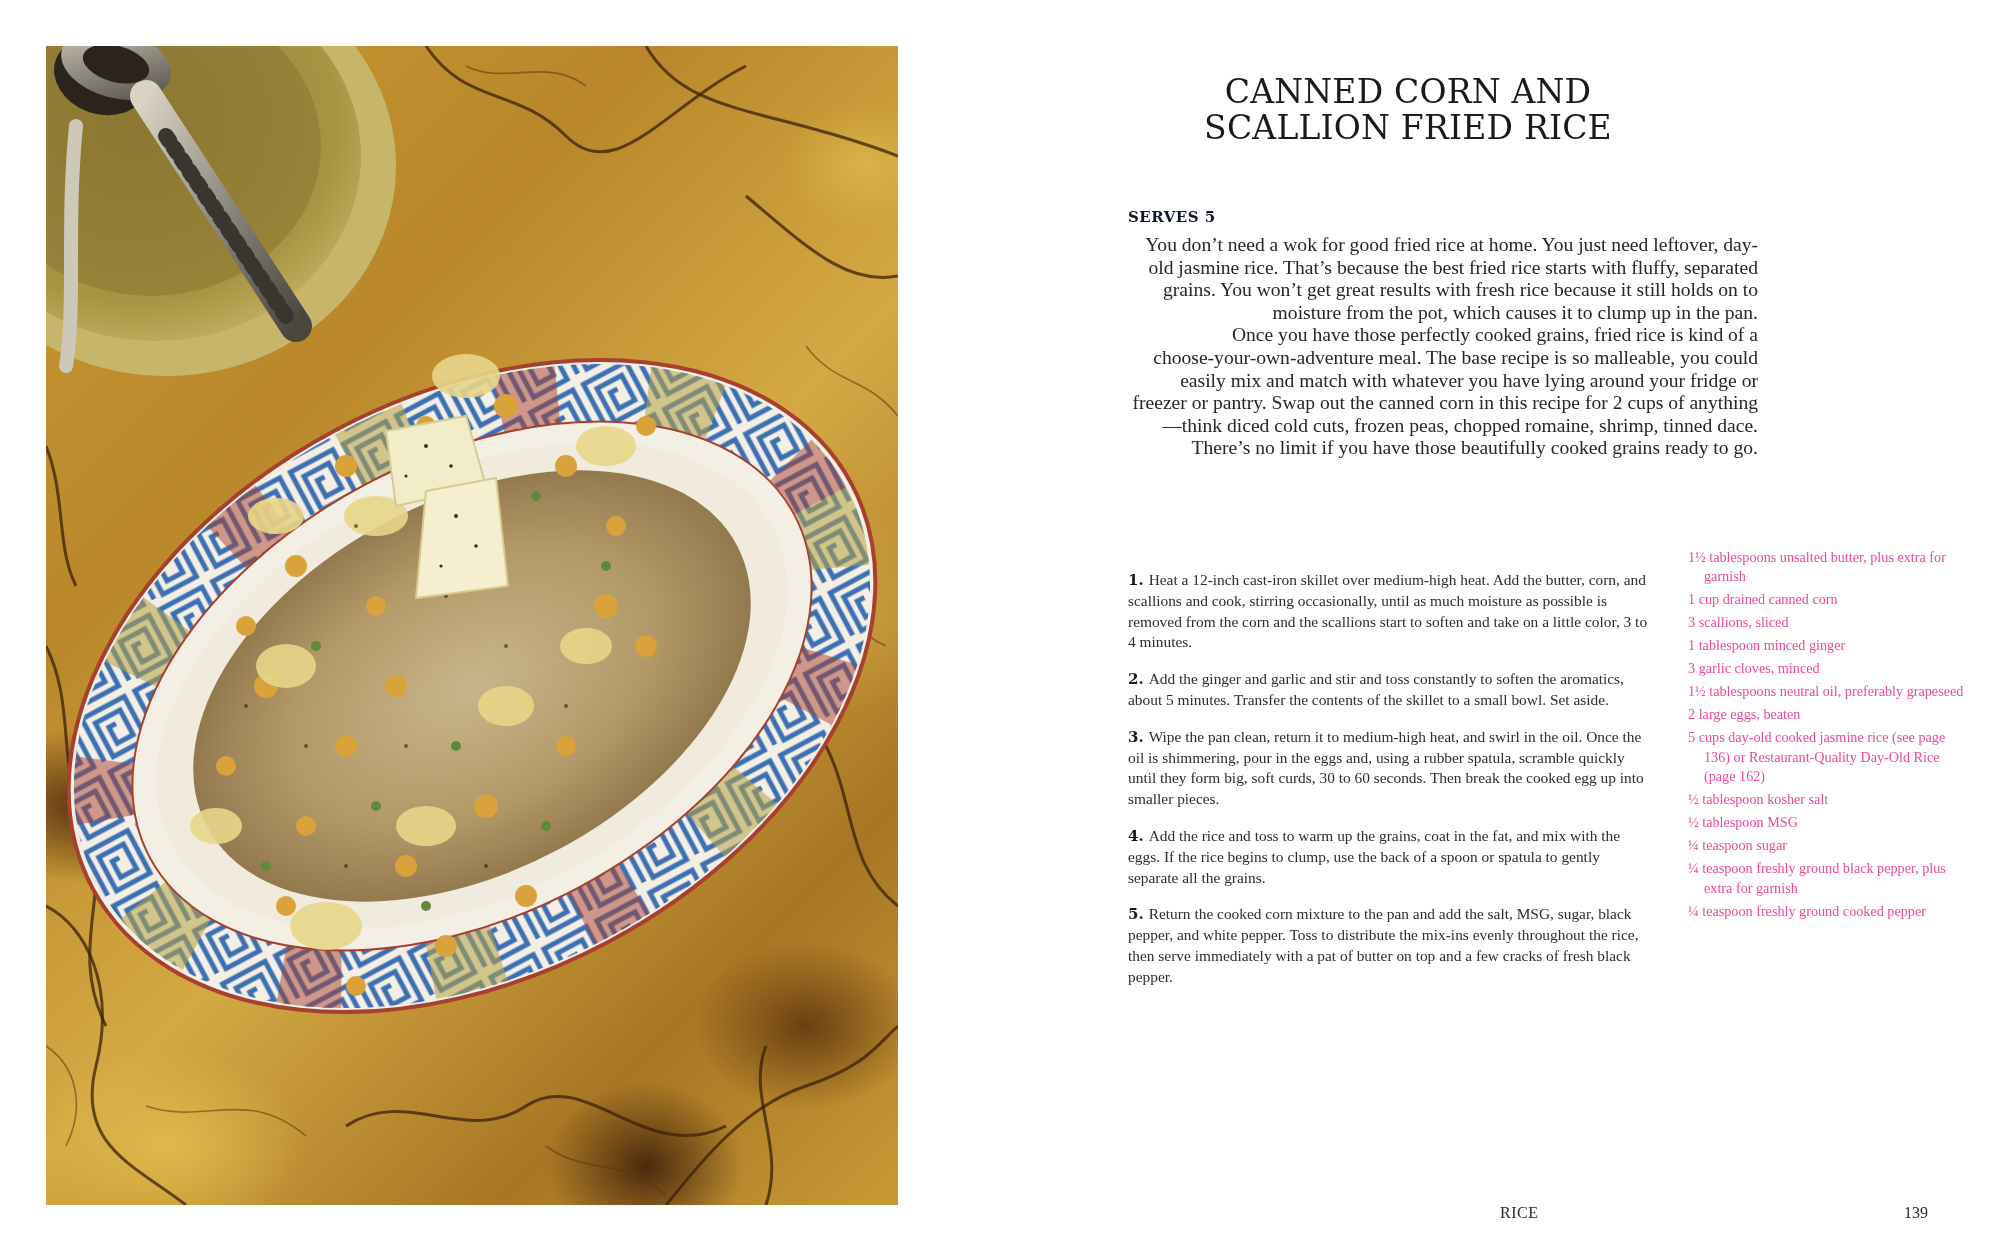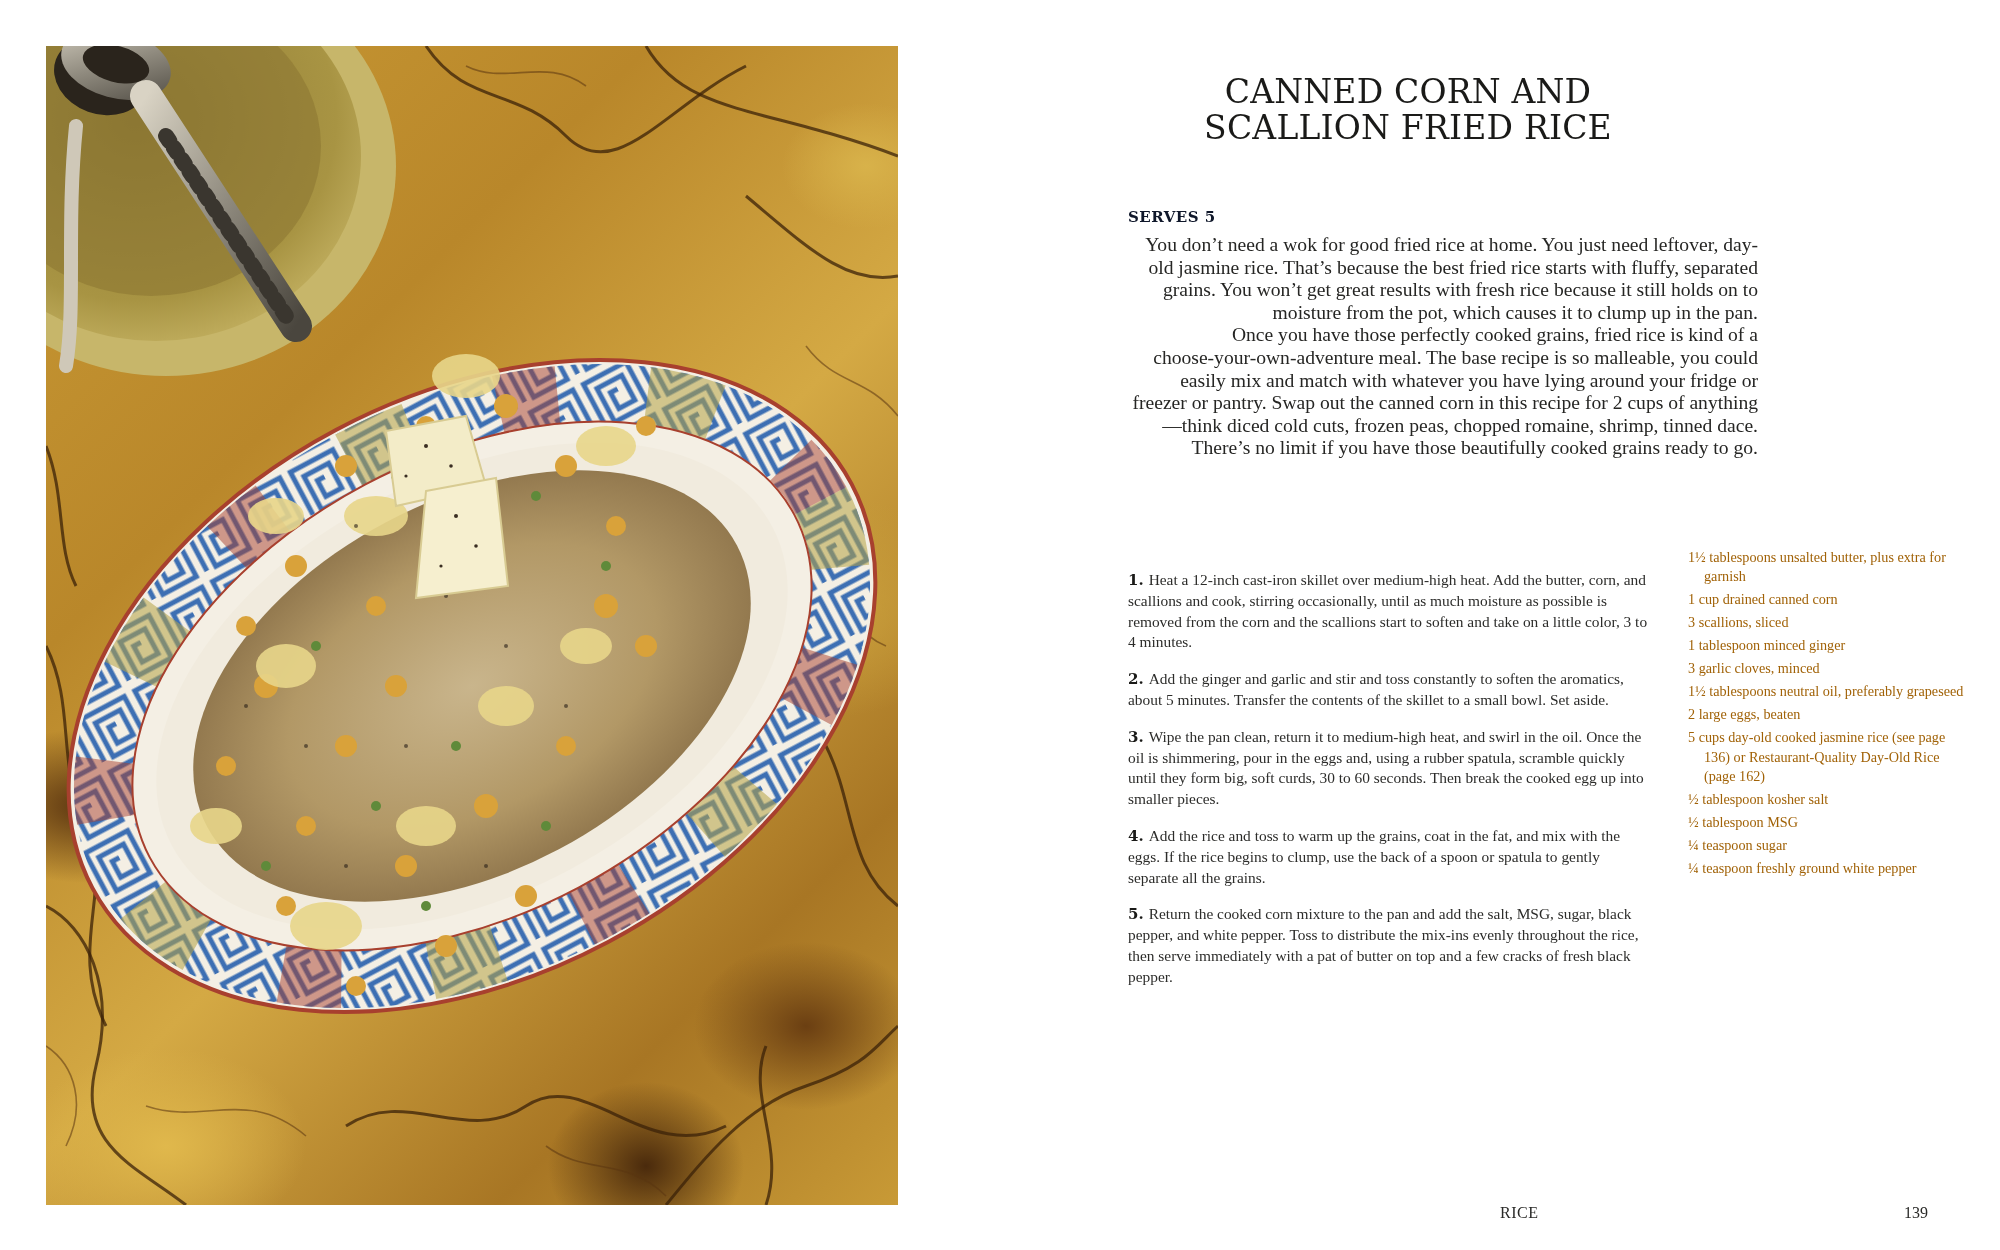--- a/index.html
+++ b/index.html
@@ -101,21 +101,21 @@
       position: absolute;
       left: 1688px;
       top: 548px;
       width: 280px;
       margin: 0;
       padding: 0;
       list-style: none;
       font-family: "Liberation Serif", "DejaVu Serif", serif;
       font-size: 14.2px;
       line-height: 19.4px;
-      color: #a16207;
+      color: #ec4899;
     }
     .ingredients li {
       padding-left: 16px;
       text-indent: -16px;
       margin-bottom: 3.6px;
     }
 
     .footer-section {
       position: absolute;
       left: 1500px;
@@ -328,17 +328,18 @@
   <li>1 cup drained canned corn</li>
   <li>3 scallions, sliced</li>
   <li>1 tablespoon minced ginger</li>
   <li>3 garlic cloves, minced</li>
   <li>1½ tablespoons neutral oil, preferably grapeseed</li>
   <li>2 large eggs, beaten</li>
   <li>5 cups day-old cooked jasmine rice (see page 136) or Restaurant-Quality Day-Old Rice (page 162)</li>
   <li>½ tablespoon kosher salt</li>
   <li>½ tablespoon MSG</li>
   <li>¼ teaspoon sugar</li>
-  <li>¼ teaspoon freshly ground white pepper</li>
+  <li>¼ teaspoon freshly ground black pepper, plus extra for garnish</li>
+  <li>¼ teaspoon freshly ground cooked pepper</li>
 </ul>
 
 <div class="footer-section">RICE</div>
 <div class="footer-page">139</div>
 
 </body></html>

